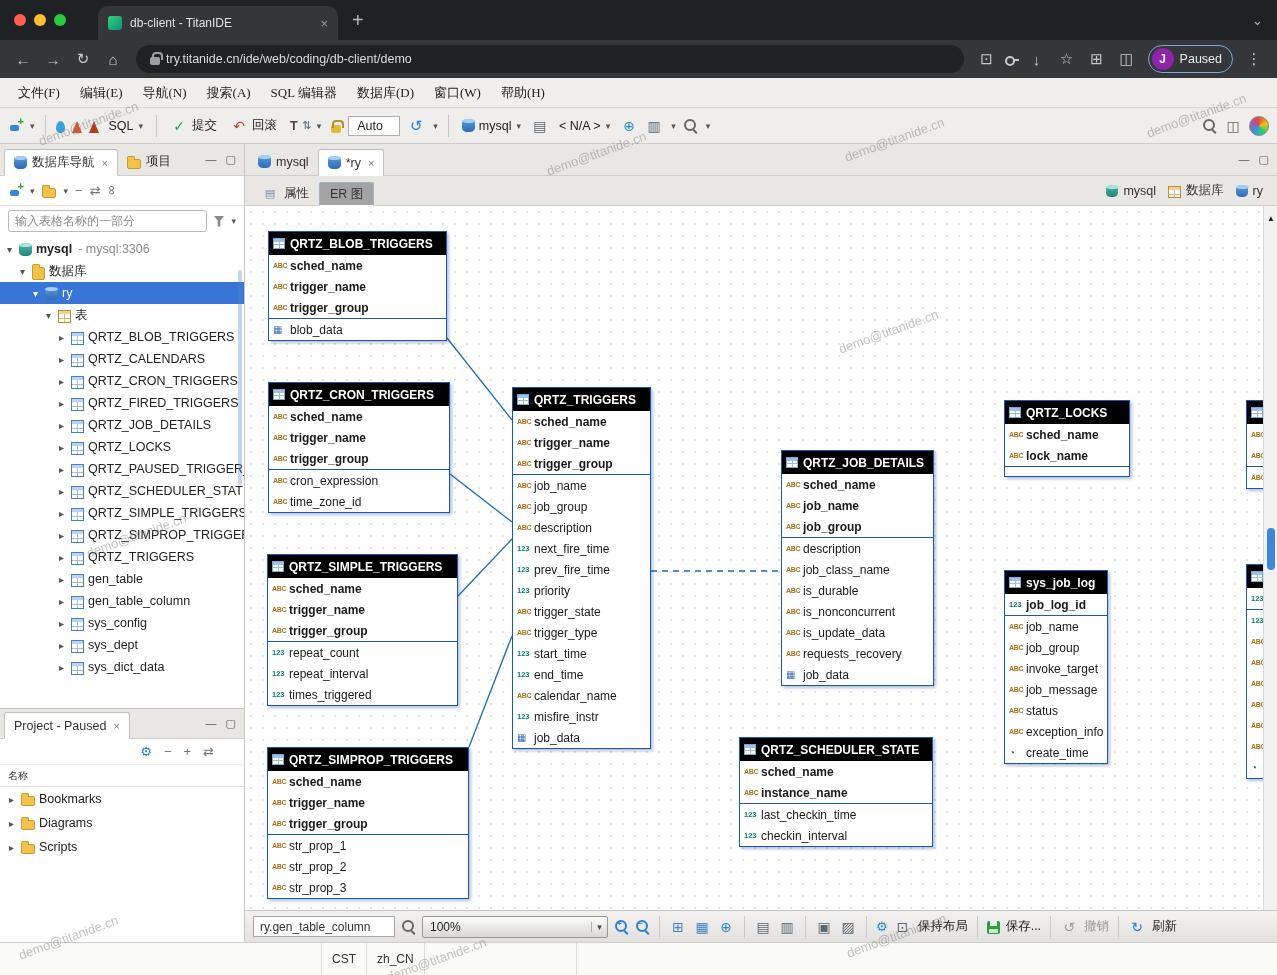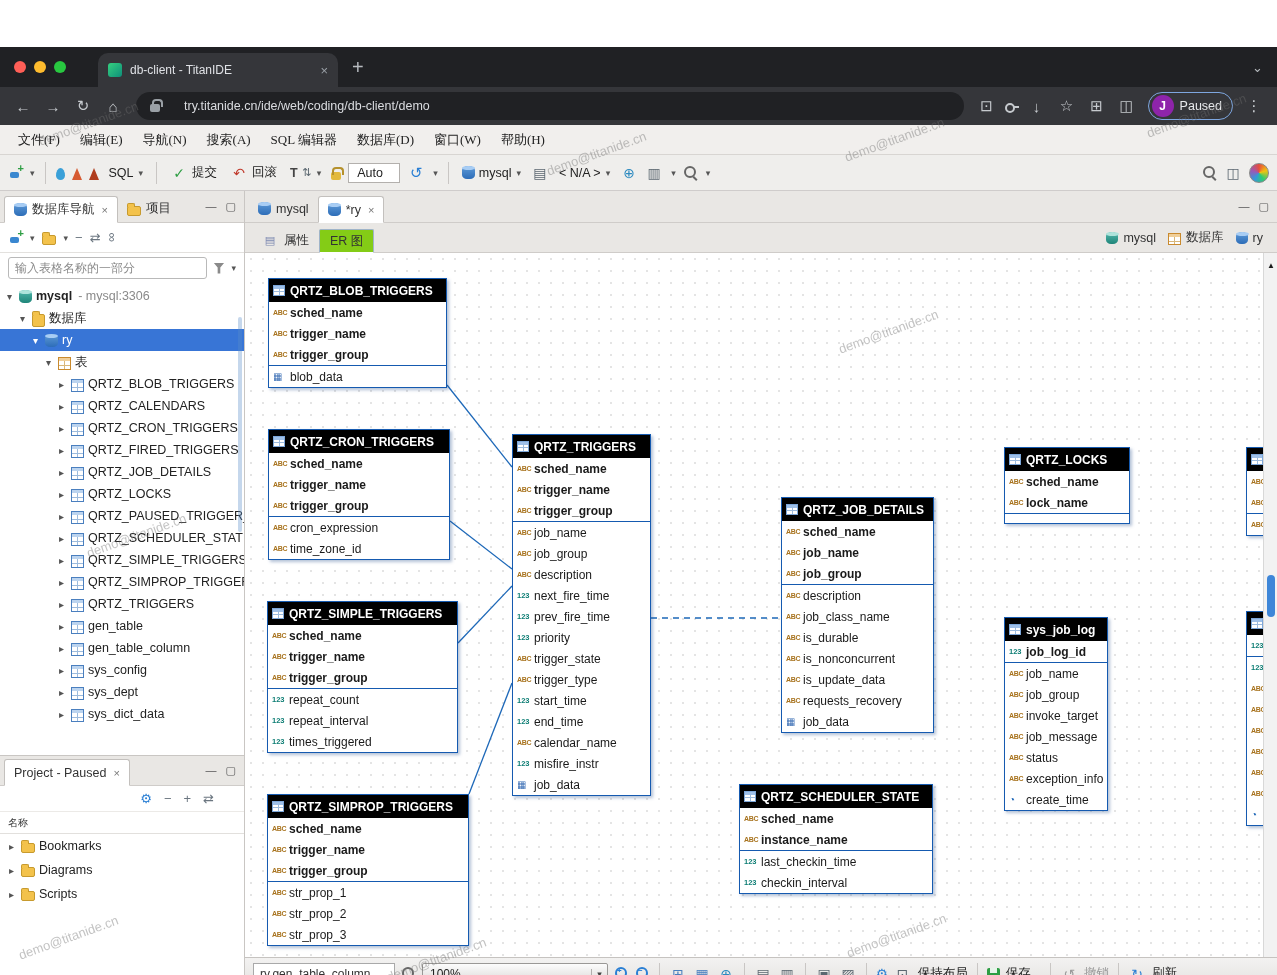--- a/index.html
+++ b/index.html
@@ -1,32 +1,32 @@
 <!DOCTYPE html>
 <html><head>
 <meta charset="utf-8">
 <style>
   html,body{margin:0;padding:0;background:#444;}
   *{box-sizing:border-box;}
   .app{position:relative;width:1277px;height:975px;background:#fff;font-family:"Liberation Sans","DejaVu Sans",sans-serif;overflow:hidden;}
 
   
-  .chrome-tabs{height:40px;background:#202124;display:flex;align-items:center;position:relative;margin-top:47px;}
+  .chrome-tabs{height:40px;background:#202124;display:flex;align-items:center;position:relative;}
   .traffic{display:flex;gap:8px;padding:0 14px;}
   .tl{width:12px;height:12px;border-radius:50%;display:inline-block;}
   .tl.red{background:#ff5f57}.tl.yellow{background:#febc2e}.tl.green{background:#28c840}
   .btab{margin-left:18px;align-self:flex-end;height:34px;width:240px;background:#35363a;border-radius:10px 10px 0 0;display:flex;align-items:center;gap:8px;padding:0 10px;}
   .favicon{width:14px;height:14px;border-radius:3px;background:linear-gradient(135deg,#35d07f,#0e8f7a);flex:none;}
   .btab-title{flex:1;color:#dfe1e5;font-size:12px;white-space:nowrap;overflow:hidden;}
   .btab-close{color:#9aa0a6;font-size:13px;}
   .newtab{color:#b7bbbf;font-size:20px;margin-left:14px;line-height:1;}
   .tabchev{position:absolute;right:14px;color:#b7bbbf;font-size:13px;}
   .chrome-bar{height:38px;background:#35363a;display:flex;align-items:center;padding:0 10px;gap:4px;}
   .cicon{color:#c6cace;font-size:15px;width:26px;text-align:center;flex:none;}
-  .urlbar{flex:1;height:28px;background:#202124;border-radius:14px;display:flex;align-items:center;gap:24px;padding:0 14px;color:#dadce0;font-size:12.5px;overflow:hidden;margin:0 6px;}
+  .urlbar{flex:1;height:28px;background:#202124;border-radius:14px;display:flex;align-items:center;gap:6px;padding:0 14px;color:#dadce0;font-size:12.5px;overflow:hidden;margin:0 6px;}
   .lockg{position:relative;width:10px;height:8px;background:#9aa0a6;border-radius:2px;margin-top:4px;flex:none;}
   .lockg::before{content:'';position:absolute;top:-5px;left:1.5px;width:7px;height:6px;border:2px solid #9aa0a6;border-bottom:none;border-radius:4px 4px 0 0;}
   .chip{display:flex;align-items:center;gap:6px;height:28px;border-radius:14px;border:1.5px solid #7ea7e0;padding:0 10px 0 3px;flex:none;margin:0 4px;}
   .chip .av{width:22px;height:22px;border-radius:50%;background:#8e24aa;color:#fff;font-size:12px;font-weight:bold;display:flex;align-items:center;justify-content:center;}
   .chip .lbl{color:#e8eaed;font-size:12.5px;}
 
   
   .menubar{height:30px;background:#f1efed;border-bottom:1px solid #d8d5d2;display:flex;align-items:center;padding:0 8px;}
   .menu-item{padding:0 10px;font-size:13px;color:#222;font-family:Liberation Serif, serif;}
   .toolbar{height:36px;background:#efeeec;border-bottom:1px solid #cfcccb;display:flex;align-items:center;padding:0 8px;gap:7px;}
@@ -97,21 +97,21 @@
   .proj-toolbar{height:26px;display:flex;align-items:center;justify-content:flex-end;gap:12px;padding:0 30px 0 8px;border-bottom:1px solid #eceae7;flex:none;}
   .name-header{height:22px;display:flex;align-items:center;padding:0 8px;font-size:10px;color:#333;border-bottom:1px solid #e2e0dd;flex:none;}
   .proj-tree{flex:1;}
   .gear-blue{color:#2a7fd4;font-size:13px;}
   .gray-gly{color:#6b7680;font-size:13px;}
 
   
   .main{flex:1;display:flex;flex-direction:column;min-width:0;}
   .subtab-strip{height:30px;background:#e9e7e4;border-bottom:1px solid #cfccc9;display:flex;align-items:flex-end;padding:0 6px;position:relative;flex:none;}
   .stab{height:24px;display:flex;align-items:center;gap:5px;padding:0 10px;font-size:12.5px;color:#333;}
-  .stab.active{background:#84cc16;border:1px solid #9fb4c9;border-bottom:1px solid #fff;margin-bottom:-1px;border-radius:2px 2px 0 0;}
+  .stab.active{background:#a3a3a3;border:1px solid #9fb4c9;border-bottom:1px solid #fff;margin-bottom:-1px;border-radius:2px 2px 0 0;}
   .ctx{position:absolute;right:14px;top:6px;display:flex;align-items:center;gap:12px;font-size:12.5px;color:#333;}
   .ctx .item{display:flex;align-items:center;gap:5px;}
 
   
   .canvas-wrap{flex:1;display:flex;min-height:0;}
   #er-canvas{position:relative;flex:1;overflow:hidden;background:#fff;background-image:radial-gradient(circle,#e4e4e4 1px,transparent 1.2px);background-size:12px 12px;}
   #conn-svg{position:absolute;left:0;top:0;pointer-events:none;}
   .vscroll{width:14px;background:#f2f2f2;border-left:1px solid #d8d8d8;position:relative;flex:none;}
   .vs-arrow{position:absolute;top:8px;left:3px;font-size:8px;color:#1a1a1a;}
   .vs-thumb{position:absolute;top:322px;left:3px;width:8px;height:42px;background:#3e86d8;border-radius:4px;}

